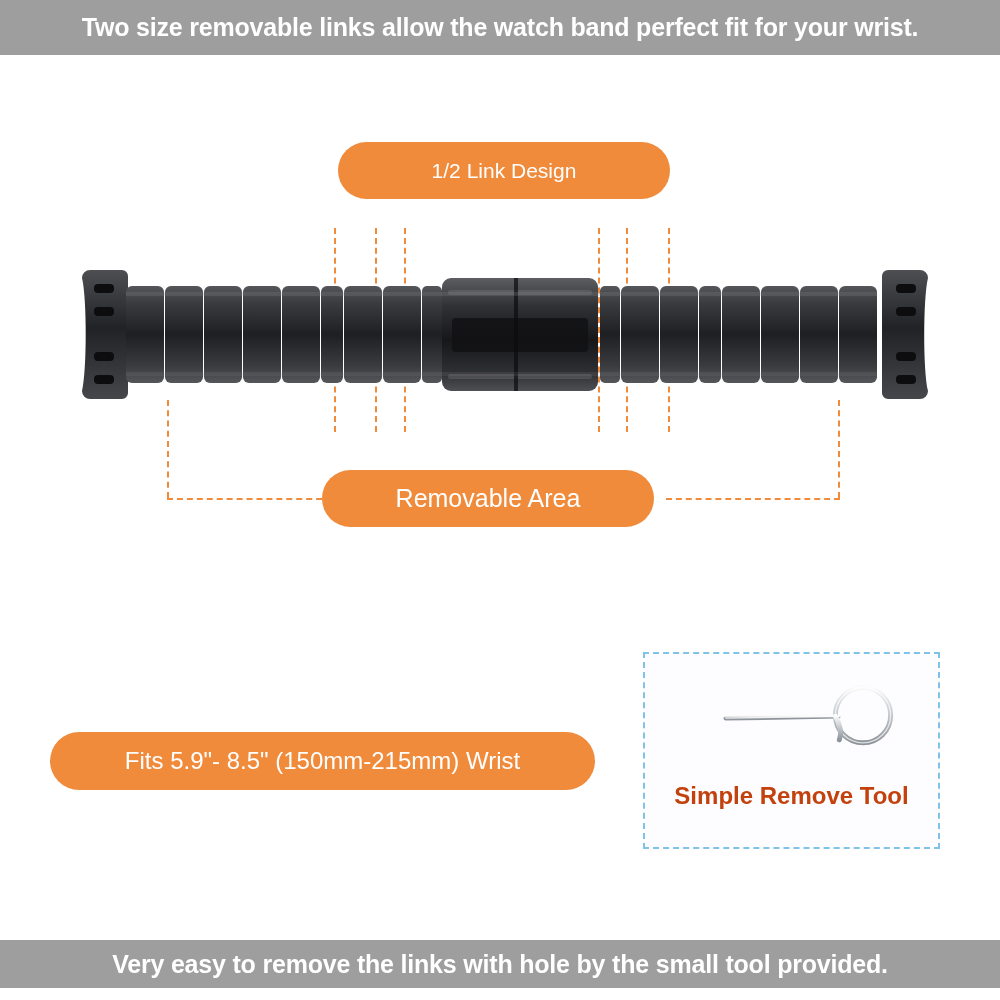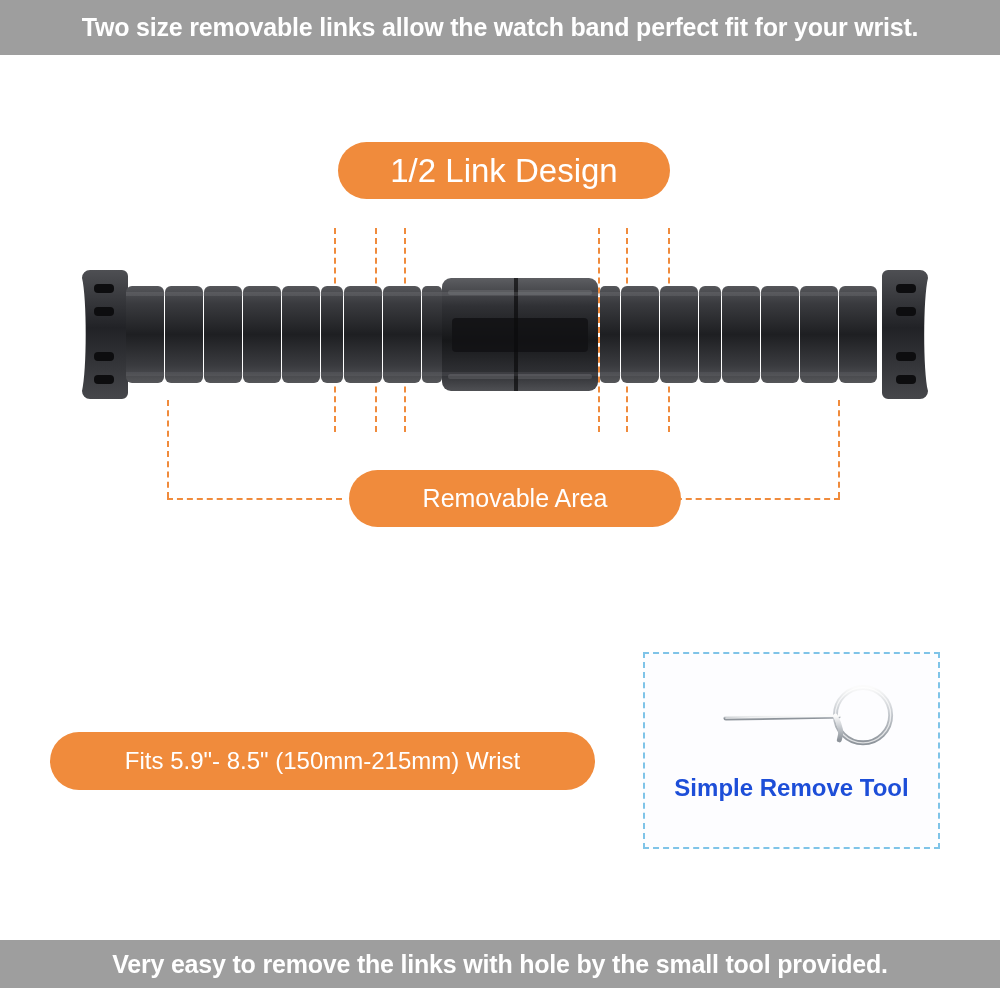--- a/index.html
+++ b/index.html
@@ -49,24 +49,24 @@
     display: flex;
     align-items: center;
     justify-content: center;
     text-align: center;
     font-weight: normal;
     box-sizing: border-box;
   }
   #pill-half-link {
     left: 338px; top: 142px;
     width: 332px; height: 57px;
-    font-size: 33px;
+    font-size: 21px;
   }
   #pill-removable-area {
-    left: 349px; top: 470px;
+    left: 322px; top: 470px;
     width: 332px; height: 57px;
     font-size: 25px;
   }
   #pill-fits {
     left: 50px; top: 732px;
     width: 545px; height: 58px;
     font-size: 24px;
   }
 
   
@@ -102,26 +102,26 @@
     top: 652px;
     width: 297px;
     height: 197px;
     border: 2px dashed #7fc4e8;
     background: #fdfdff;
     box-sizing: border-box;
   }
   .tool-caption {
     position: absolute;
     left: 0;
-    top: 120px;
+    top: 128px;
     width: 100%;
     text-align: center;
     font-size: 24px;
     font-weight: bold;
-    color: #1d4ed8;
+    color: #c2410c;
   }
   .tool-svg {
     position: absolute;
     left: 0;
     top: 18px;
     width: 100%;
     height: 110px;
   }
 </style>
 </head>

